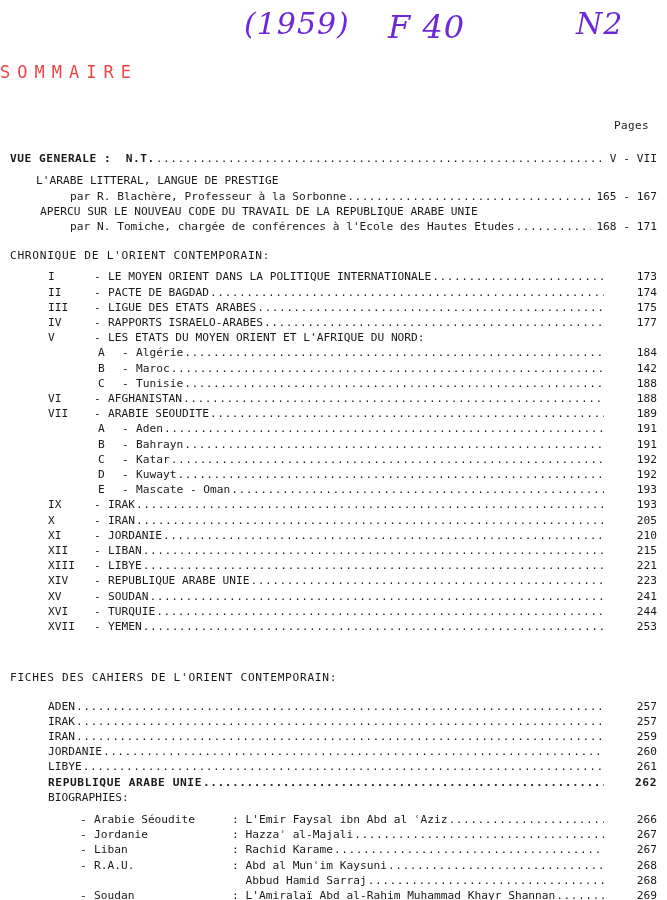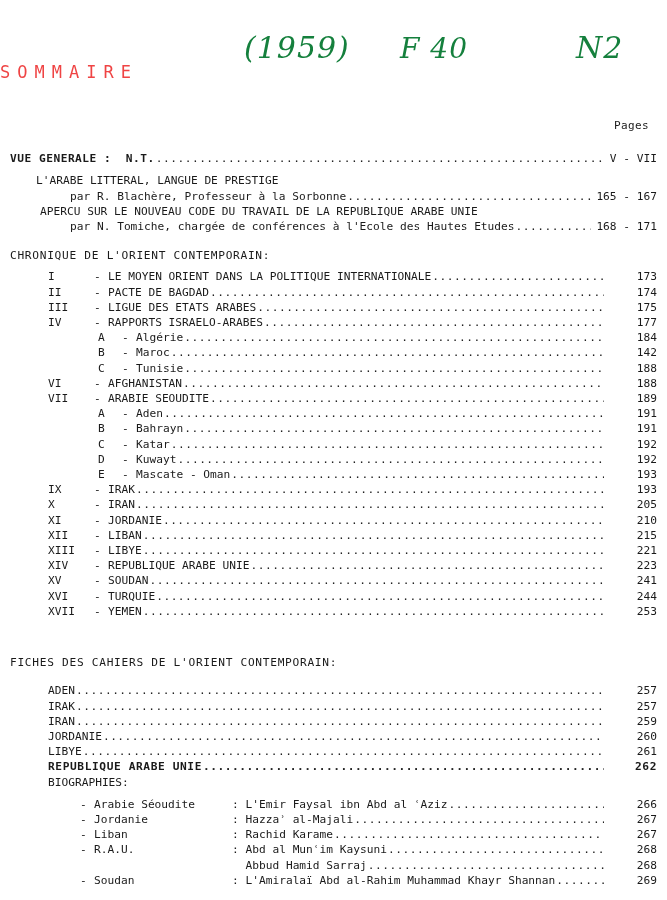--- a/index.html
+++ b/index.html
@@ -22,32 +22,31 @@
   }
 
   
   .handwriting {
     position: absolute;
     top: 6px;
     left: 0;
     right: 0;
     height: 46px;
     font-family: "DejaVu Serif", serif;
-    color: #15803d;
-    margin-top: 24px;
+    color: #6d28d9;
   }
   .hw {
     position: absolute;
     white-space: nowrap;
     font-style: italic;
     font-size: 27px;
     letter-spacing: 1px;
   }
   .hw-date { left: 244px; top: 0px; font-size: 30px; }
-  .hw-ref  { left: 400px; top: 2px; font-size: 28px; }
+  .hw-ref  { left: 388px; top: 2px; font-size: 32px; }
   .hw-num  { left: 576px; top: 0px; font-size: 30px; }
 
   .title {
     position: absolute;
     top: 62px;
     left: 0;
     width: 100%;
     font-size: 17px;
     letter-spacing: 7px;
     font-family: "DejaVu Sans Mono", monospace;
@@ -188,20 +187,25 @@
         <span class="dots">..........................................................................................................................</span>
         <span class="pg">175</span>
       </div>
 
       <div class="row indent5">
         <span class="lbl"><span class="num-col">IV</span><span class="dash-col">-</span><span>RAPPORTS ISRAELO-ARABES</span></span>
         <span class="dots">..........................................................................................................................</span>
         <span class="pg">177</span>
       </div>
 
+      <div class="row nodots indent5">
+        <span class="lbl"><span class="num-col">V</span><span class="dash-col">-</span><span>LES ETATS DU MOYEN ORIENT ET L'AFRIQUE DU NORD:</span></span>
+        <span class="dots">...</span>
+        <span class="pg"></span>
+      </div>
 
       <div class="row indent4">
         <span class="lbl"><span class="letter-col">A</span><span class="dash-col">-</span><span>Algérie</span></span>
         <span class="dots">..........................................................................................................................</span>
         <span class="pg">184</span>
       </div>
 
       <div class="row indent4">
         <span class="lbl"><span class="letter-col">B</span><span class="dash-col">-</span><span>Maroc</span></span>
         <span class="dots">..........................................................................................................................</span>

